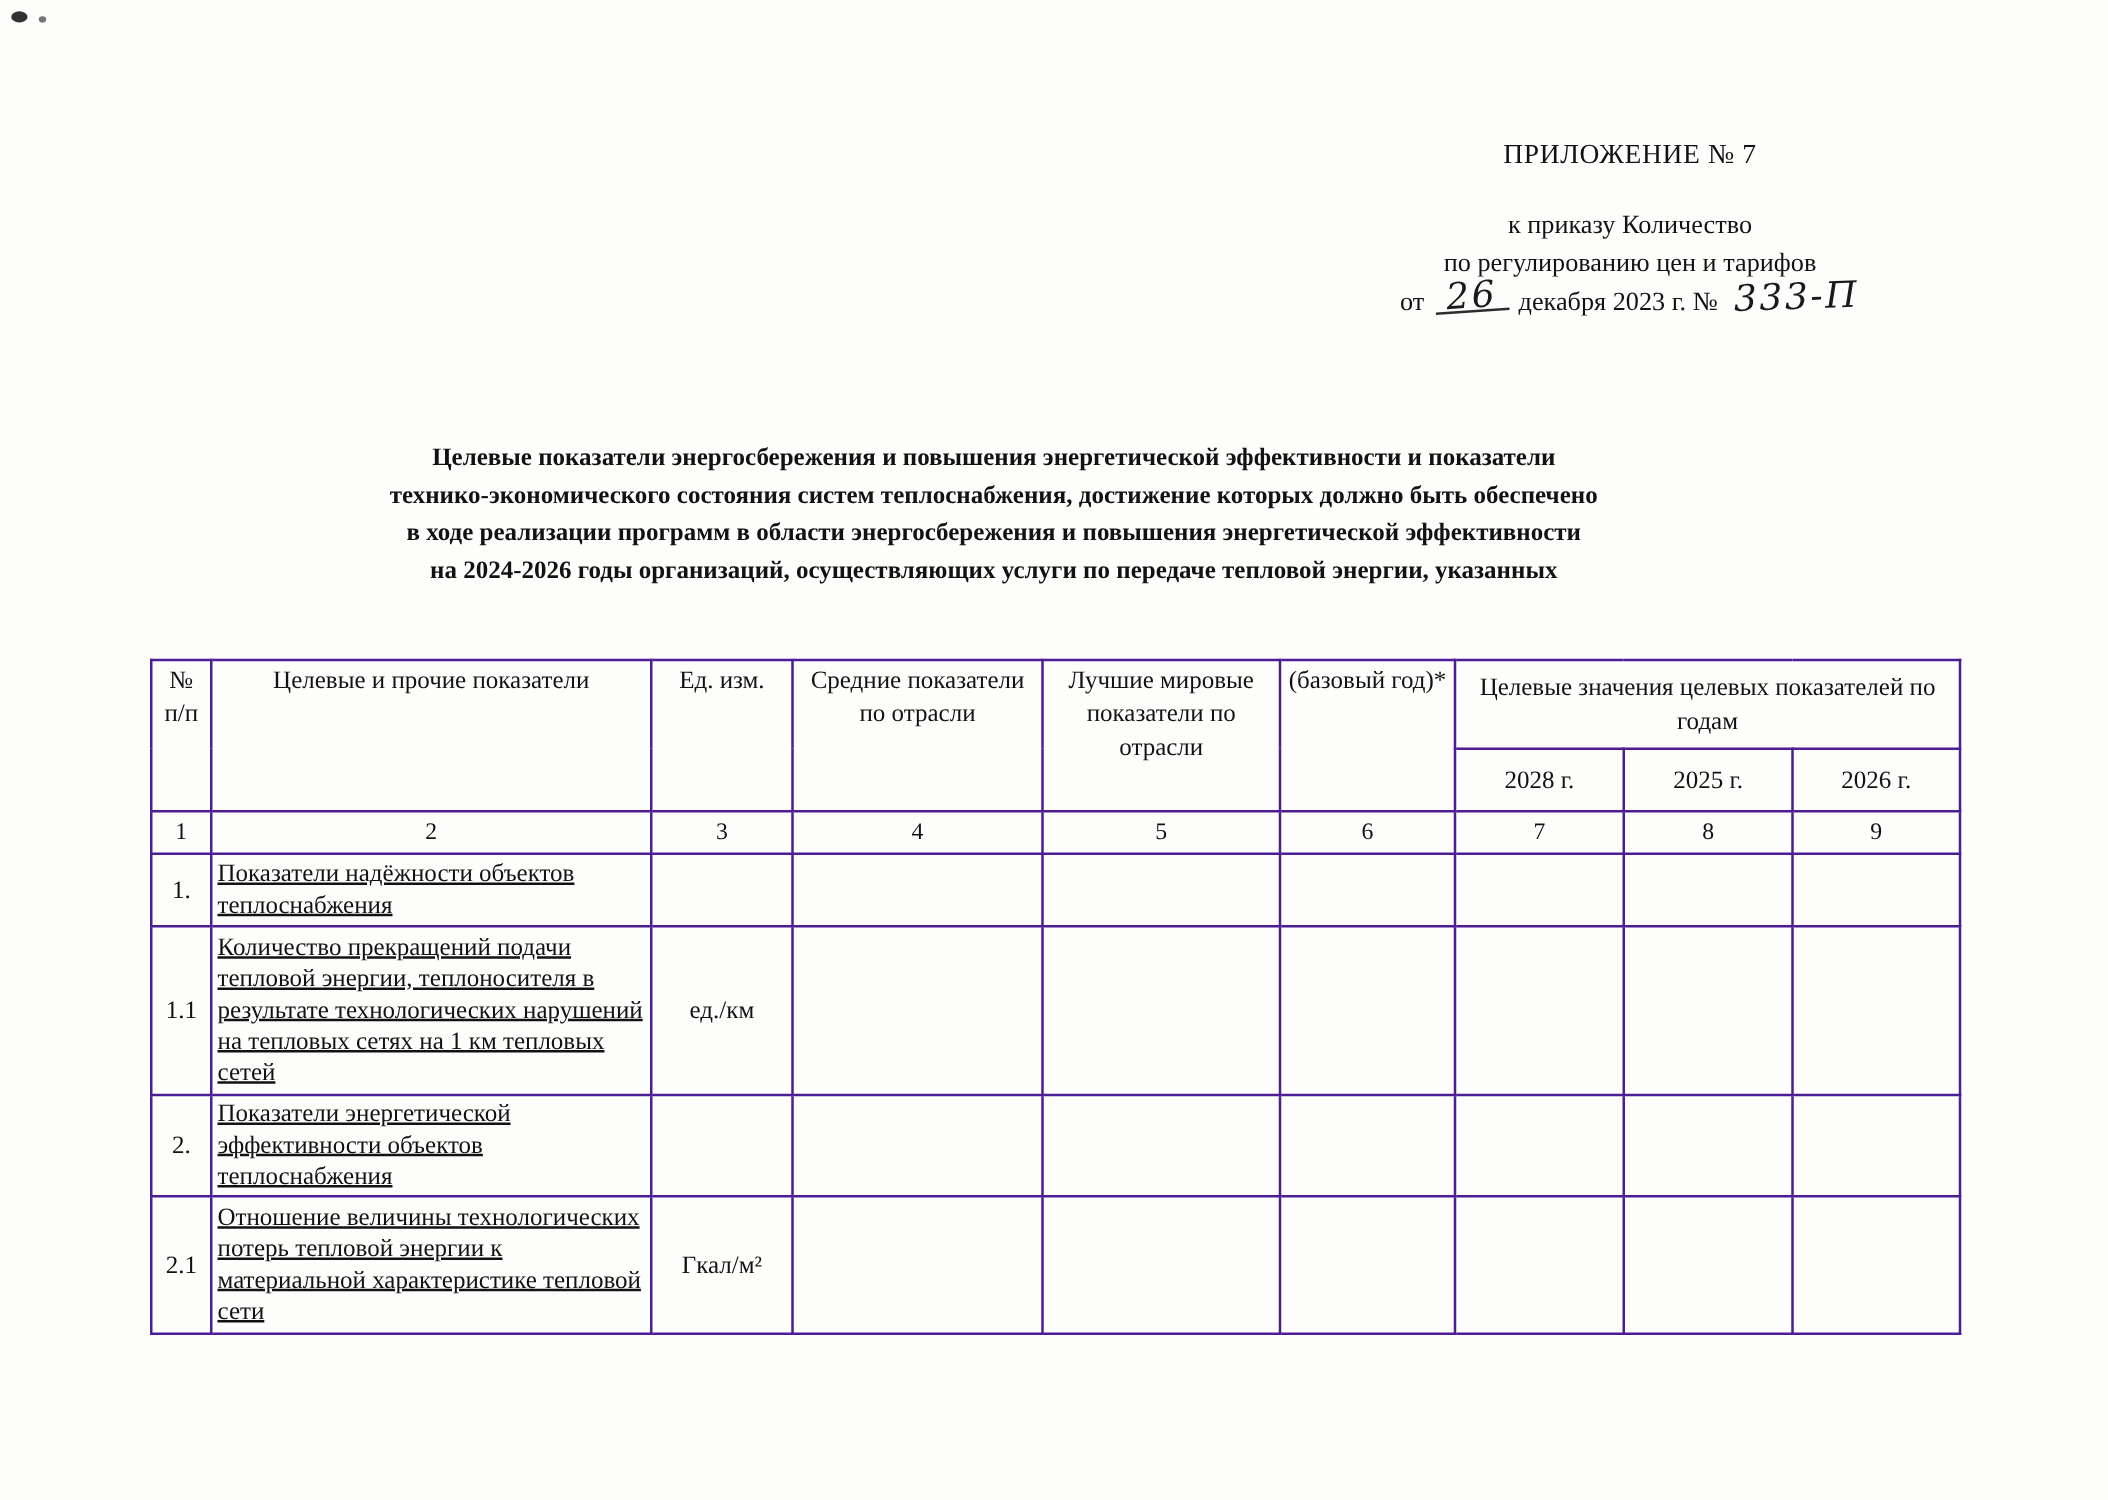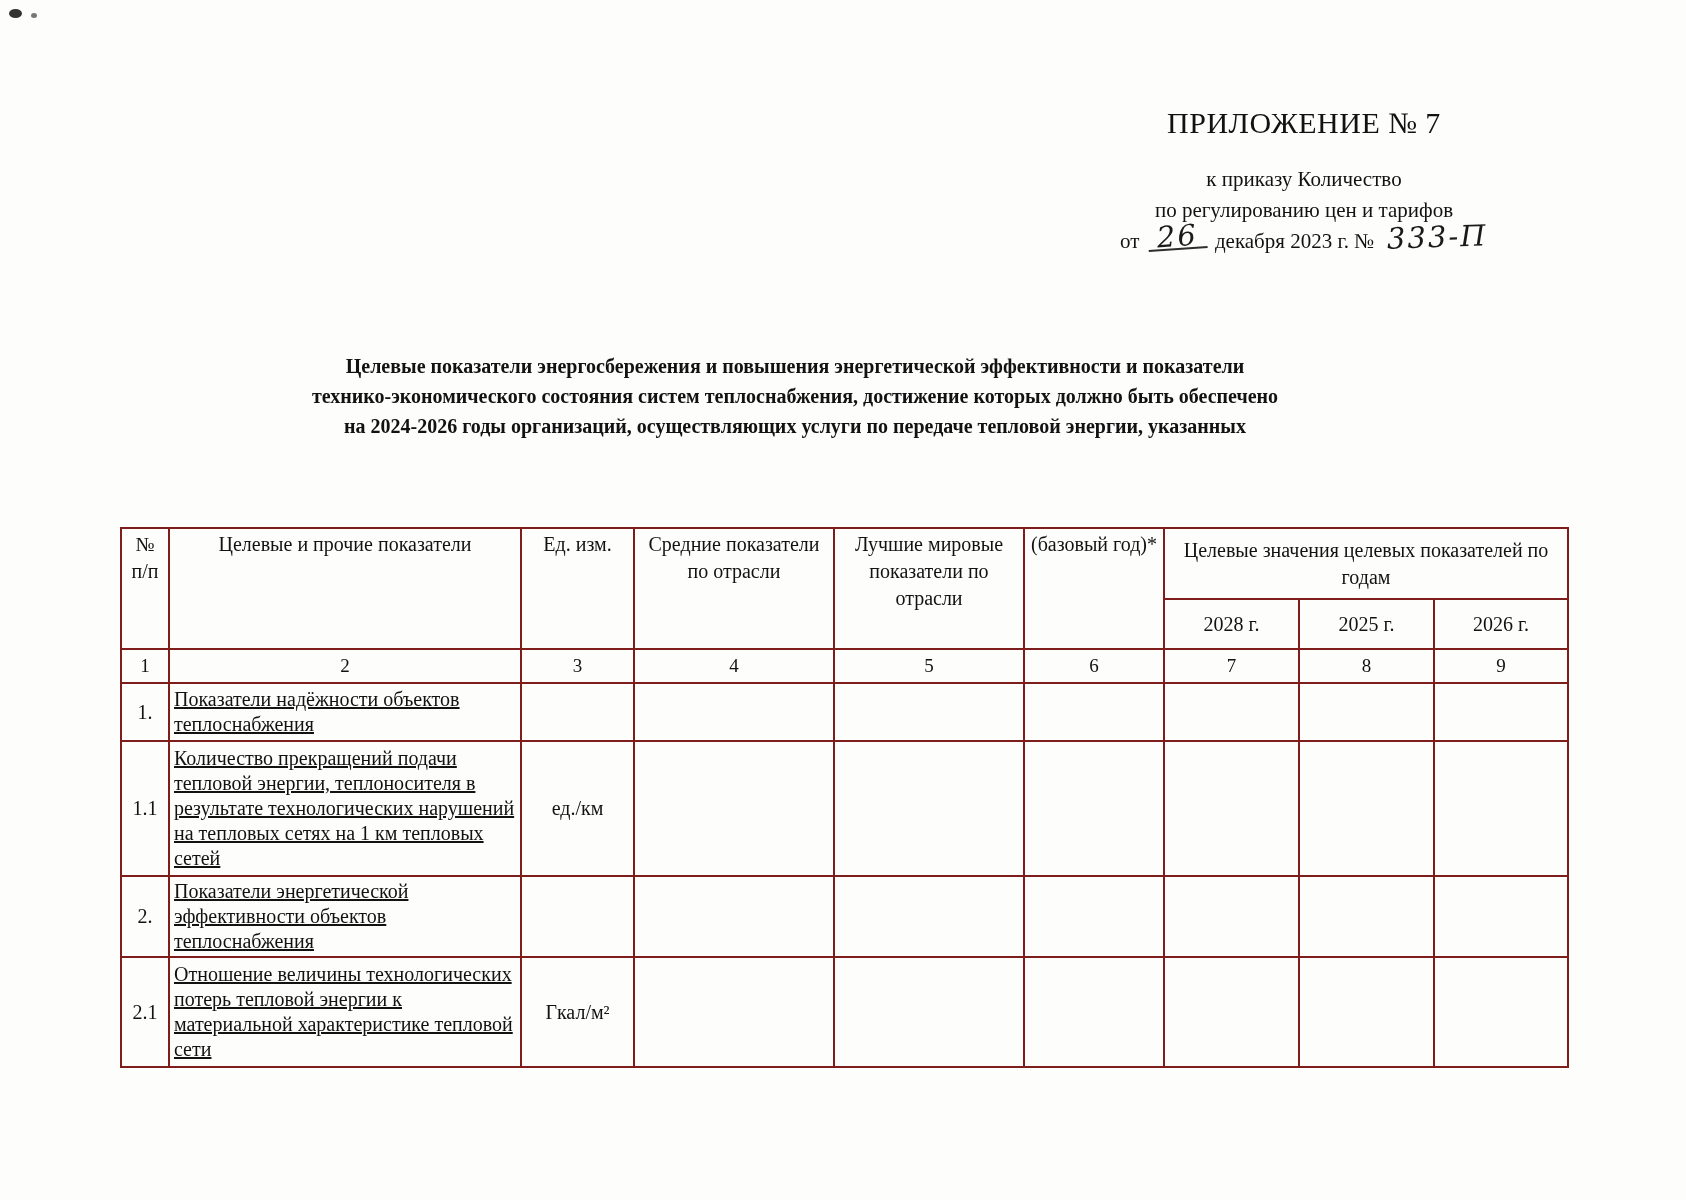--- a/index.html
+++ b/index.html
@@ -15,21 +15,21 @@
     background: #fdfdfc;
     overflow: hidden;
   }
   .speck { position: absolute; background: #1c1c1c; border-radius: 50%; opacity: .9; }
 
   
   .header-block {
     position: absolute; top: 107px; left: 1078px; width: 452px;
     text-align: center; font-size: 21px; line-height: 31px;
   }
-  .appendix { font-size: 30px; letter-spacing: .5px; margin-bottom: 26px; }
+  .appendix { font-size: 22px; letter-spacing: .5px; margin-bottom: 26px; }
   .date-line { white-space: nowrap; }
   .hw {
     display: inline-block;
     font-style: italic;
     font-family: "DejaVu Serif", serif;
     font-size: 29px; line-height: 22px;
     letter-spacing: 2px;
     color: #1a1a1a;
   }
   .hw-day { border-bottom: 2px solid #2e2e2e; padding: 0 9px 1px; margin: 0 3px; transform: rotate(-4deg) translateY(-2px); }
@@ -42,21 +42,21 @@
     font-size: 20px; line-height: 30px;
   }
 
   
   .doc-table {
     position: absolute; top: 527px; left: 120px; width: 1447px;
     border-collapse: collapse; table-layout: fixed;
     font-size: 20px;
   }
   .doc-table td {
-    border: 2px solid #7f1d1d;
+    border: 2px solid #4c1d95;
     padding: 2px 4px;
     overflow: hidden;
   }
   .th { text-align: center; vertical-align: top; padding-top: 6px; line-height: 27px; }
   .th-plan { vertical-align: middle; padding-top: 2px; line-height: 27px; }
   .th-year { text-align: center; vertical-align: middle; }
   .numrow td { text-align: center; vertical-align: middle; font-size: 19px; padding: 0 2px; }
   .c-num { text-align: center; vertical-align: middle; }
   .c-ind { text-align: left; vertical-align: middle; line-height: 25px; padding-left: 5px; padding-right: 6px; text-decoration: underline; }
   .c-mid { text-align: center; vertical-align: middle; }
@@ -80,20 +80,21 @@
         <span class="hw hw-day">26</span>
         <span>декабря 2023 г. №</span>
         <span class="hw hw-number">333-П</span>
       </div>
     </div>
   </div>
 
   <div class="doc-title">
     <div>Целевые показатели энергосбережения и повышения энергетической эффективности и показатели</div>
     <div>технико-экономического состояния систем теплоснабжения, достижение которых должно быть обеспечено</div>
+    <div>в ходе реализации программ в области энергосбережения и повышения энергетической эффективности</div>
     <div>на 2024-2026 годы организаций, осуществляющих услуги по передаче тепловой энергии, указанных</div>
   </div>
 
   <table class="doc-table">
     <colgroup>
       <col style="width:48px">
         <col style="width:352px">
         <col style="width:113px">
       <col style="width:200px">
         <col style="width:190px">

